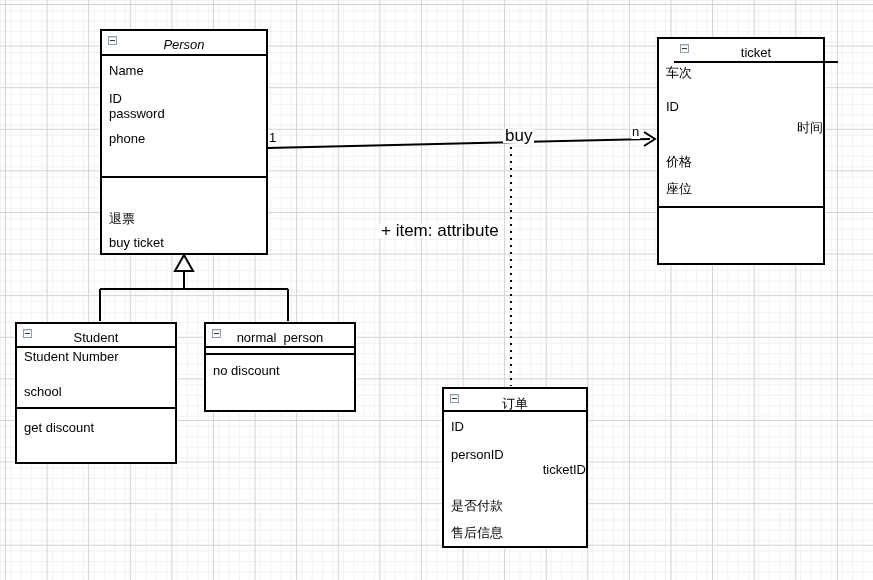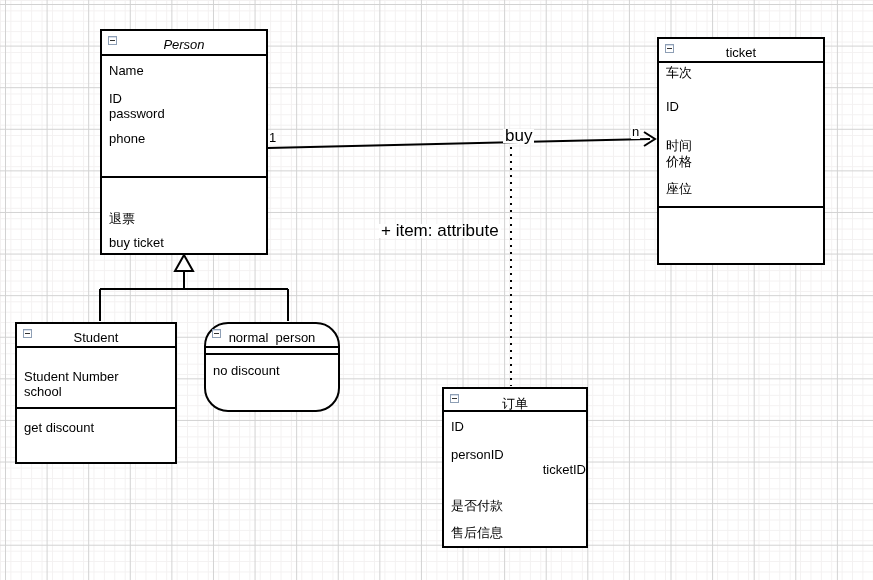--- a/index.html
+++ b/index.html
@@ -80,48 +80,48 @@
     <div class="row" style="top:33px;">Name</div>
     <div class="row" style="top:61px;">ID</div>
     <div class="row" style="top:76px;">password</div>
     <div class="row" style="top:101px;">phone</div>
     <div class="divider" style="top:145px;"></div>
     <div class="row" style="top:181px;">退票</div>
     <div class="row" style="top:205px;">buy ticket</div>
   </div>
 
   <div class="uml-box" style="left:657px;top:37px;width:168px;height:228px;">
-    <div class="uml-header" style="height:24px;">
+    <div class="uml-header" style="height:24px;margin-left:15px;">
       <span class="collapse-icon">
           <span class="minus"></span>
         </span>
       <span class="uml-title">ticket</span>
     </div>
     <div class="row" style="top:27px;">车次</div>
     <div class="row" style="top:61px;">ID</div>
-    <div class="row" style="top:100px;">时间</div>
+    <div class="row" style="top:82px;text-align:right;">时间</div>
     <div class="row" style="top:116px;">价格</div>
     <div class="row" style="top:143px;">座位</div>
     <div class="divider" style="top:167px;"></div>
   </div>
 
   <div class="uml-box" style="left:15px;top:322px;width:162px;height:142px;">
     <div class="uml-header" style="height:24px;">
       <span class="collapse-icon">
           <span class="minus"></span>
         </span>
       <span class="uml-title">Student</span>
     </div>
-    <div class="row" style="top:46px;">Student Number</div>
+    <div class="row" style="top:26px;">Student Number</div>
     <div class="row" style="top:61px;">school</div>
     <div class="divider" style="top:83px;"></div>
     <div class="row" style="top:97px;">get discount</div>
   </div>
 
-  <div class="uml-box" style="left:204px;top:322px;width:136px;height:90px;border-radius:24px;">
+  <div class="uml-box" style="left:204px;top:322px;width:152px;height:90px;">
     <div class="uml-header" style="height:24px;">
       <span class="collapse-icon">
           <span class="minus"></span>
         </span>
       <span class="uml-title">normal  person</span>
     </div>
     <div class="divider" style="top:29px;"></div>
     <div class="row" style="top:40px;">no discount</div>
   </div>
 

